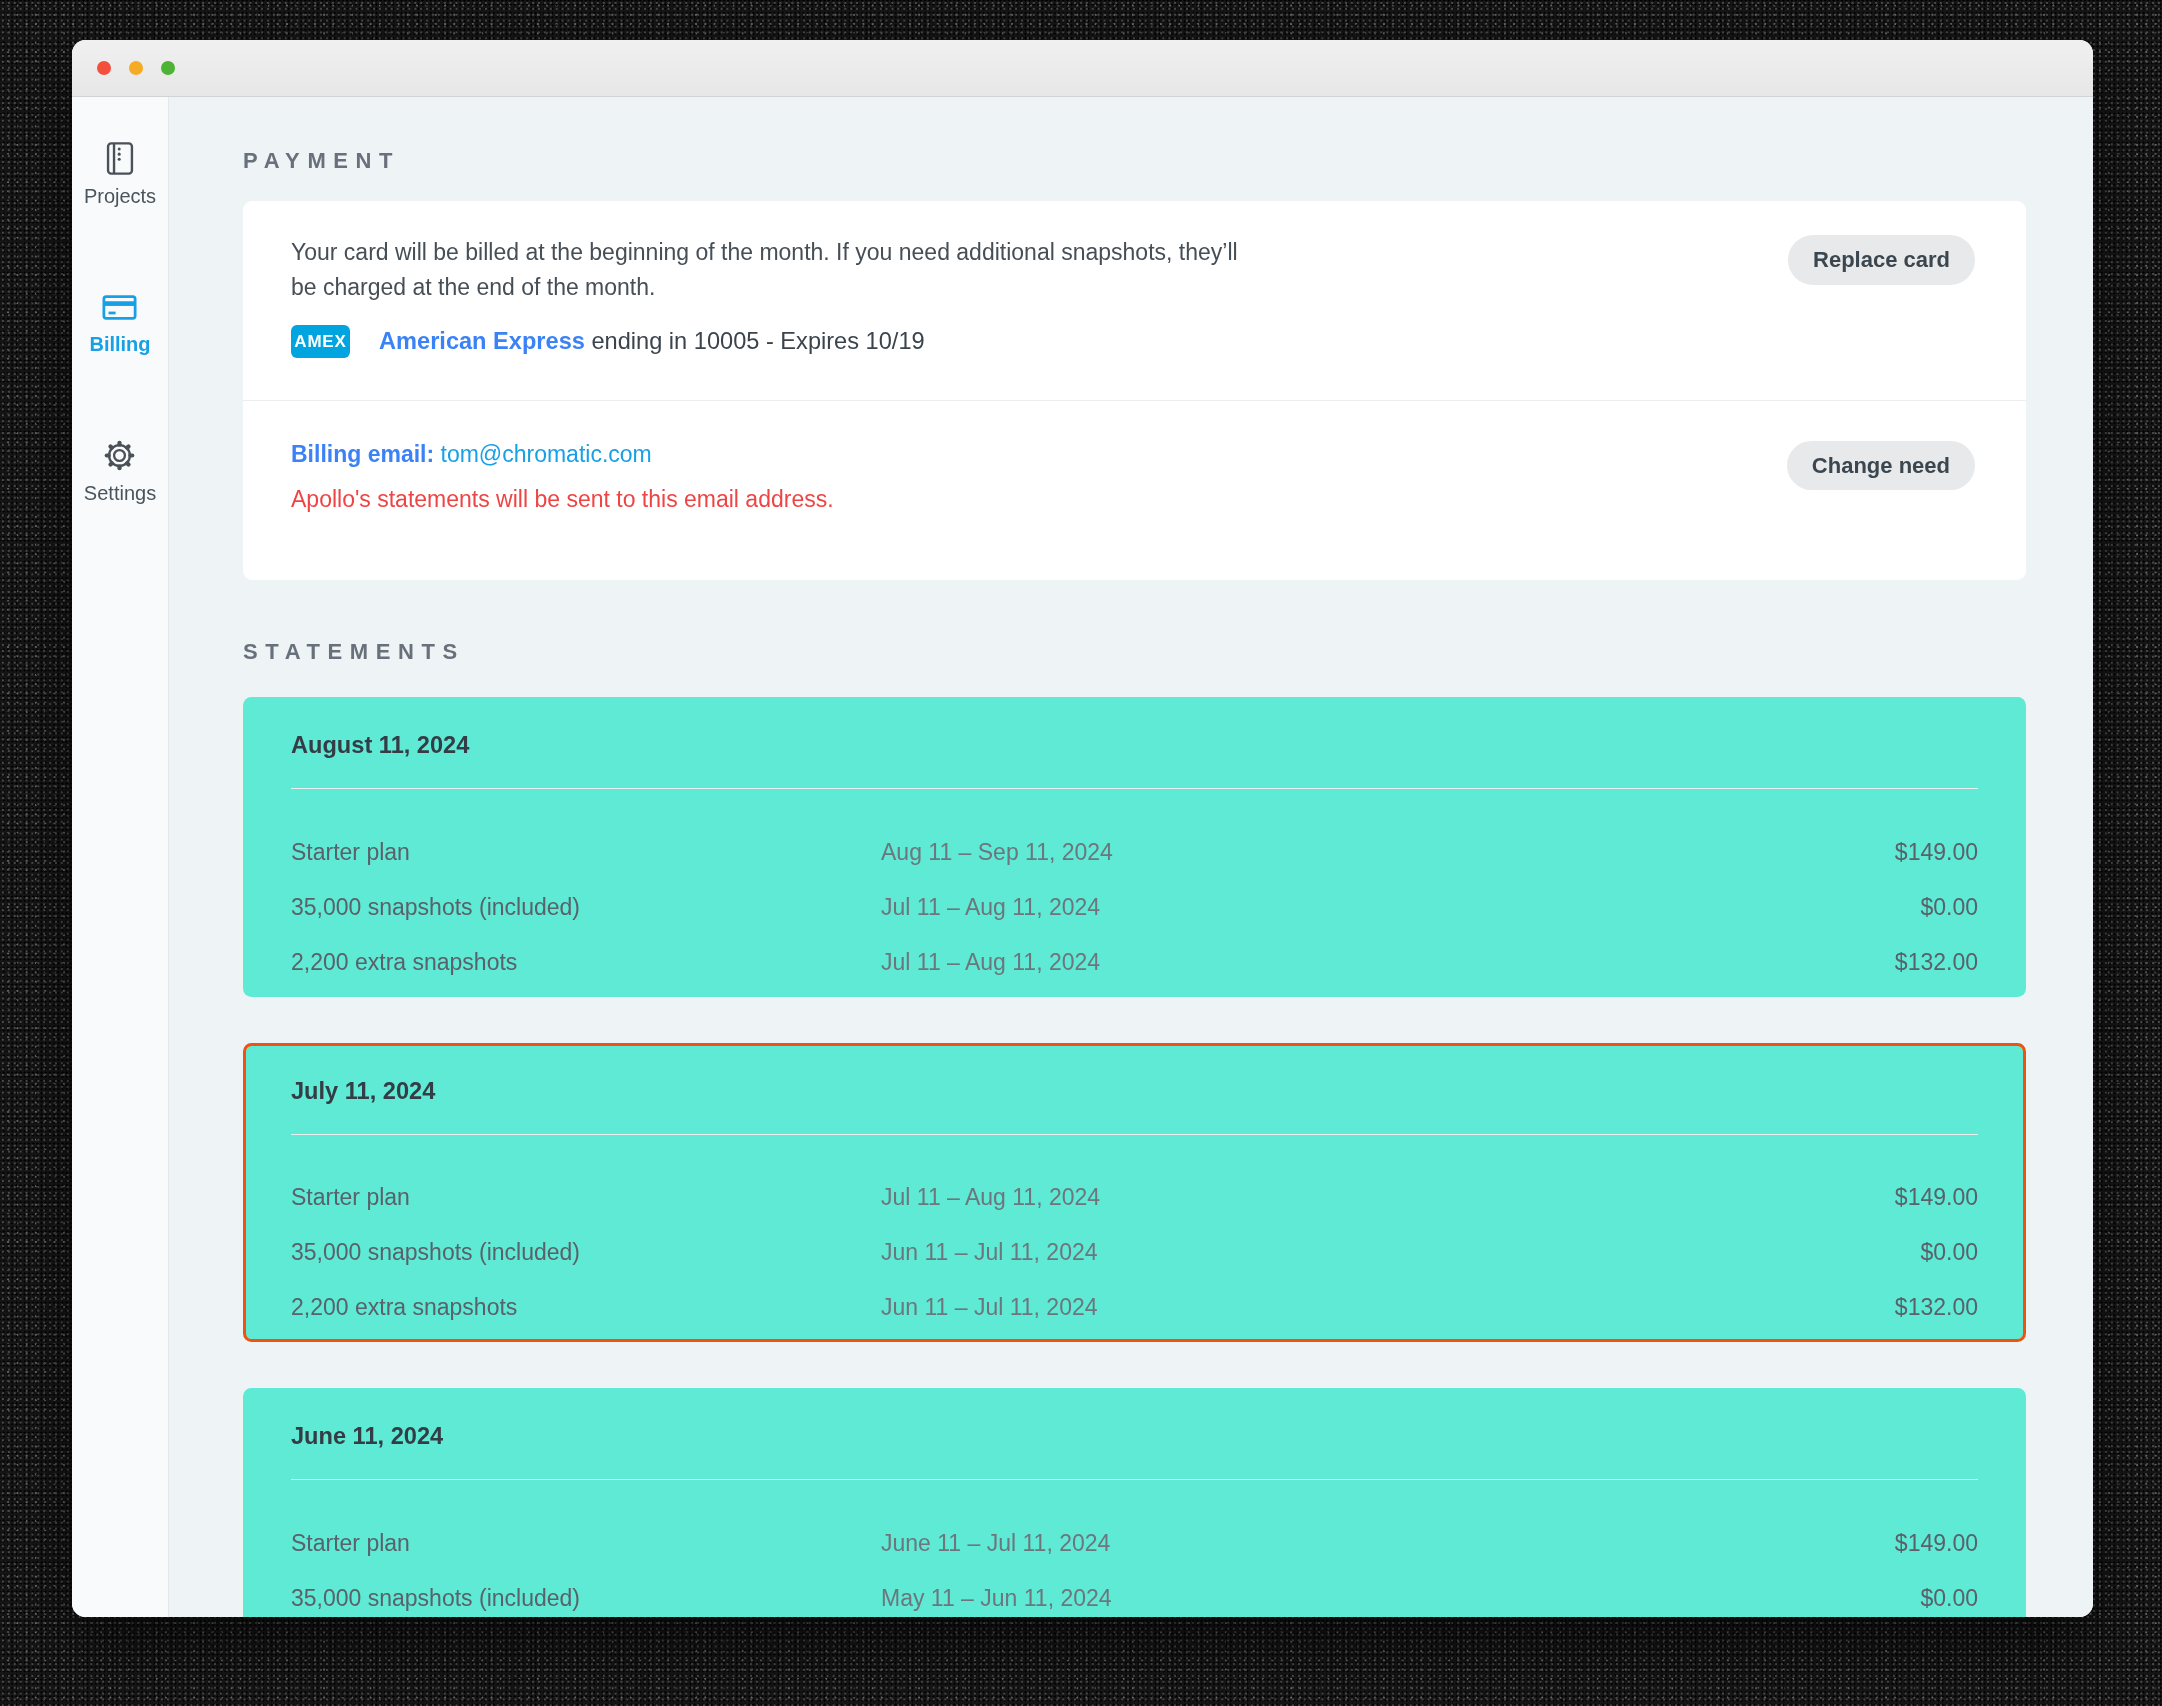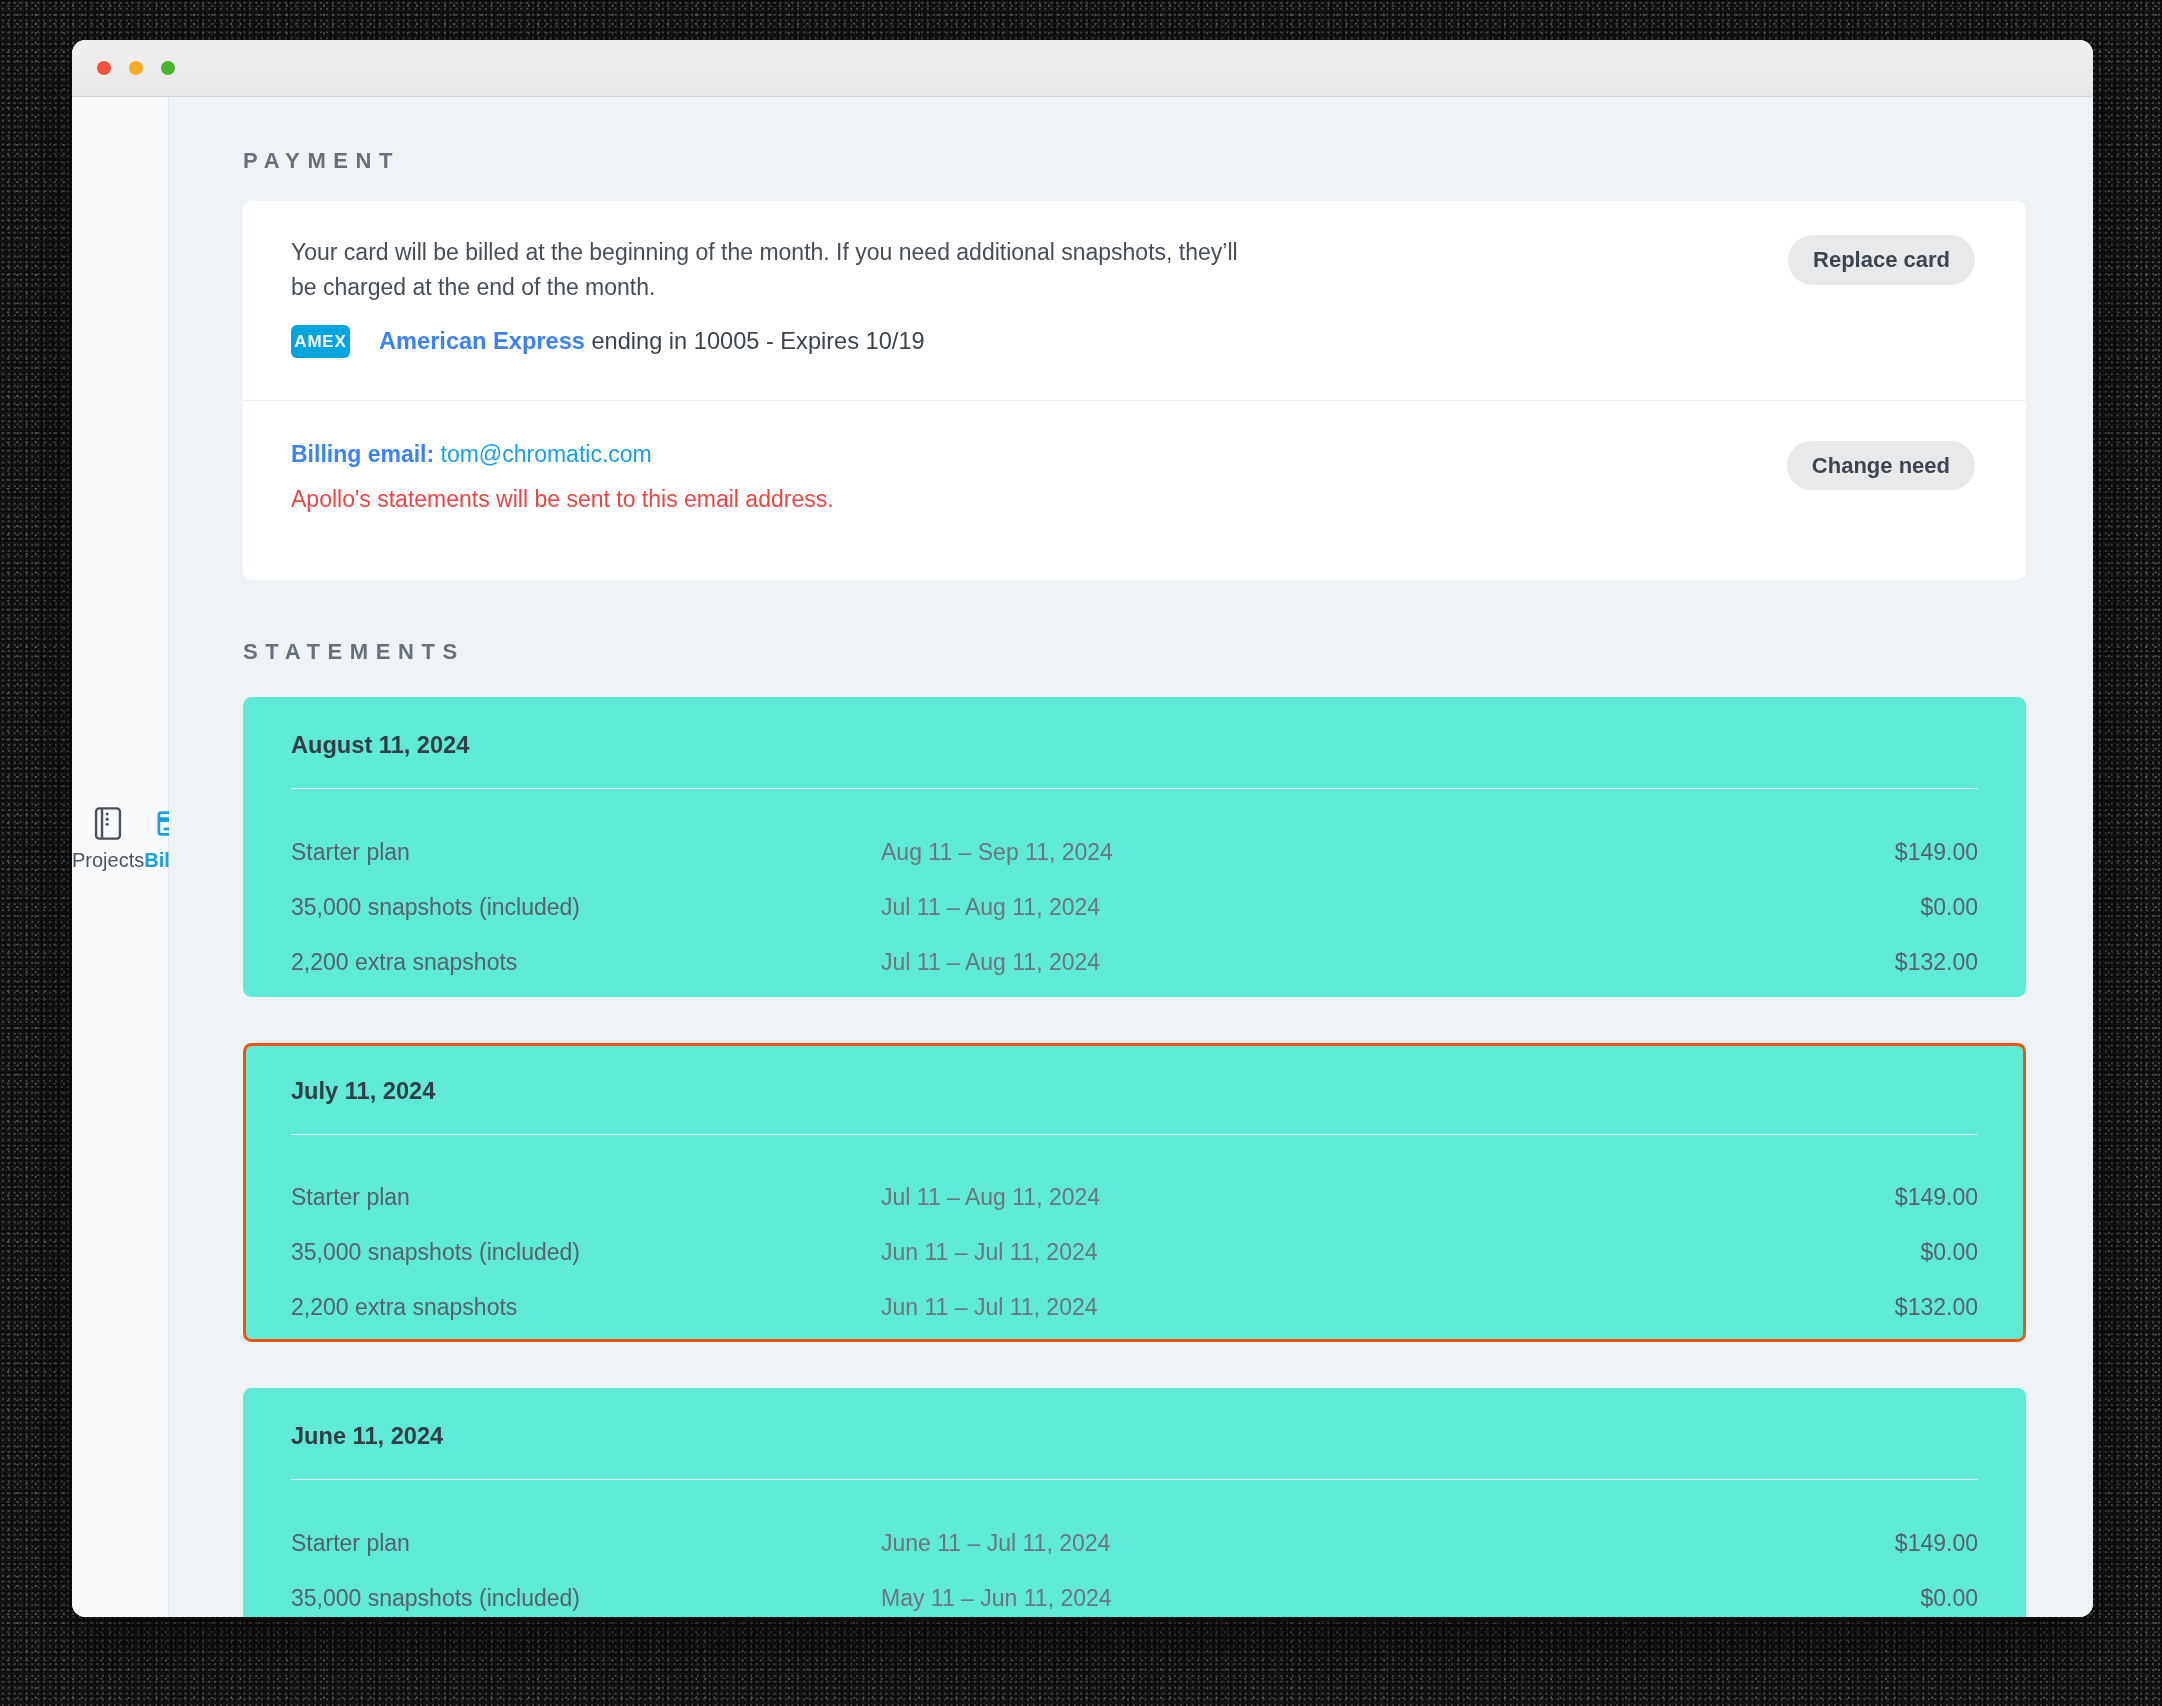--- a/index.html
+++ b/index.html
@@ -24,21 +24,21 @@
     border-bottom:0.8px solid #d2d3d4;display:flex;align-items:center;
   }
   .lights{display:flex;gap:17.7px;padding-left:25px;}
   .light{width:14.3px;height:14.3px;border-radius:50%;}
   .light.red{background:#f2503c;}
   .light.yellow{background:#f6ab24;}
   .light.green{background:#4db335;}
   .app{display:flex;height:1520px;}
   .sidebar{
     width:96px;background:#f8fafb;border-right:0.8px solid #e4e8ea;
-    padding-top:42px;display:flex;flex-direction:row;align-items:center;flex:none;
+    padding-top:42px;display:flex;flex-direction:column;align-items:center;flex:none;
   }
   .nav-item{display:flex;flex-direction:column;align-items:center;margin-bottom:80px;cursor:pointer;}
   .nav-icon{height:39px;display:flex;align-items:center;justify-content:center;}
   .nav-label{margin-top:6.7px;font-size:20px;color:#4a545c;}
   .nav-item.active .nav-label{color:#18a0e6;font-weight:700;}
   .main{flex:1;background:#eef3f6;padding:51px 67px 0 74px;overflow:hidden;}
   .section-label{font-size:22px;font-weight:700;letter-spacing:7.6px;color:#68717b;}
   .panel{margin-top:27px;background:#fff;border-radius:9px;}
   .panel-sec{display:flex;align-items:flex-start;}
   .sec1{padding:34px 51px 42px 48px;}

